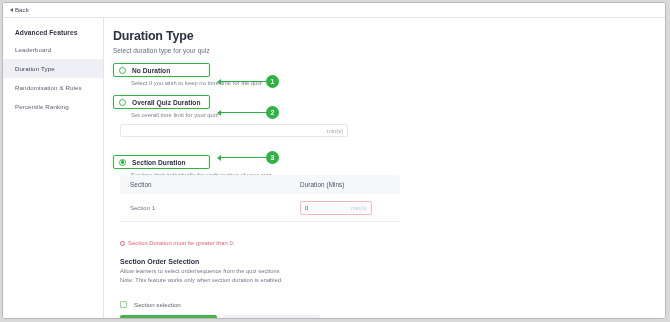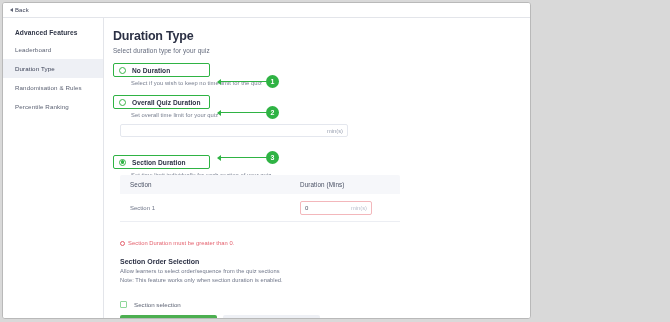--- a/index.html
+++ b/index.html
@@ -4,21 +4,21 @@
 <style>
   * { box-sizing: border-box; margin: 0; padding: 0; }
   html, body {
     width: 670px; height: 322px;
     font-family: "Liberation Sans", sans-serif;
     background: #d9d9d9;
     overflow: hidden;
   }
   .window {
     position: absolute; left: 2px; top: 2px;
-    width: 529px; height: 317px;
+    width: 664px; height: 317px;
     background: #ffffff;
     border: 1px solid #b9b9b9;
     border-radius: 3px;
     overflow: hidden;
   }
   
   .topbar {
     height: 15px;
     border-bottom: 1px solid #e3e5ea;
     display: flex; align-items: center;

